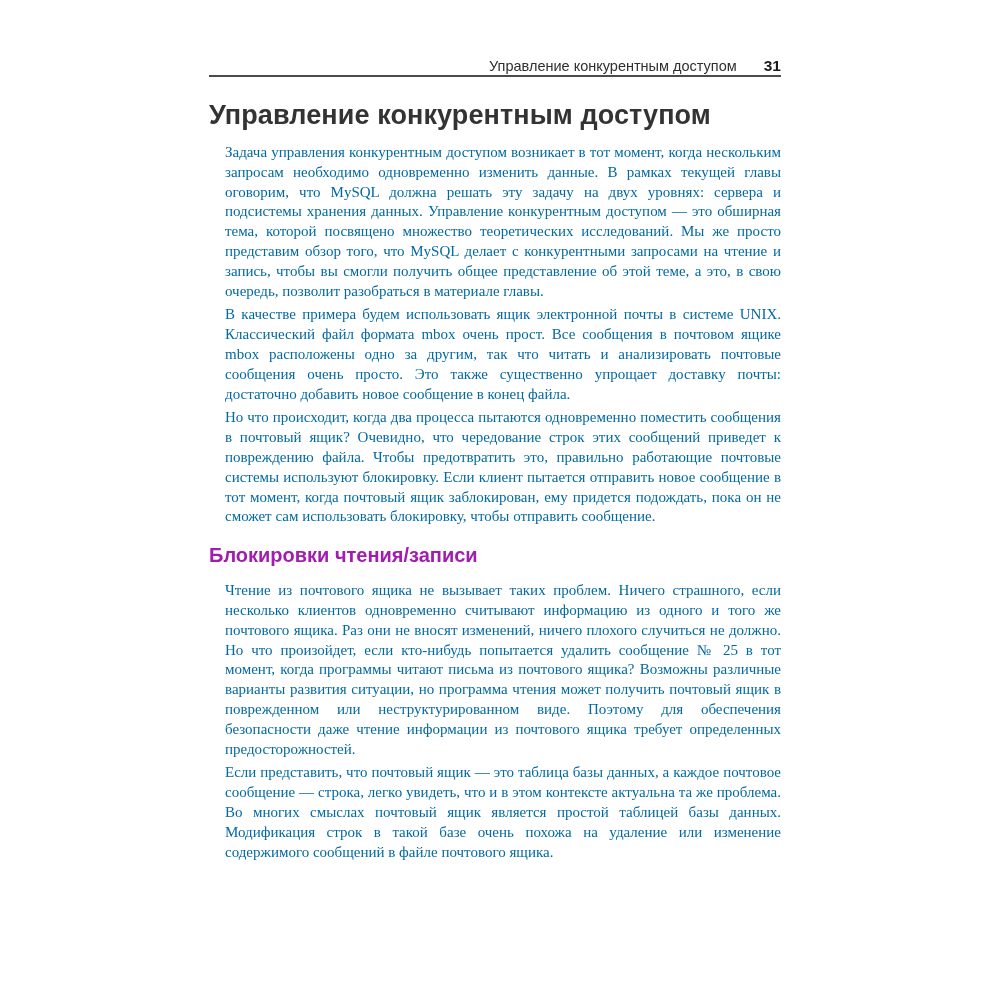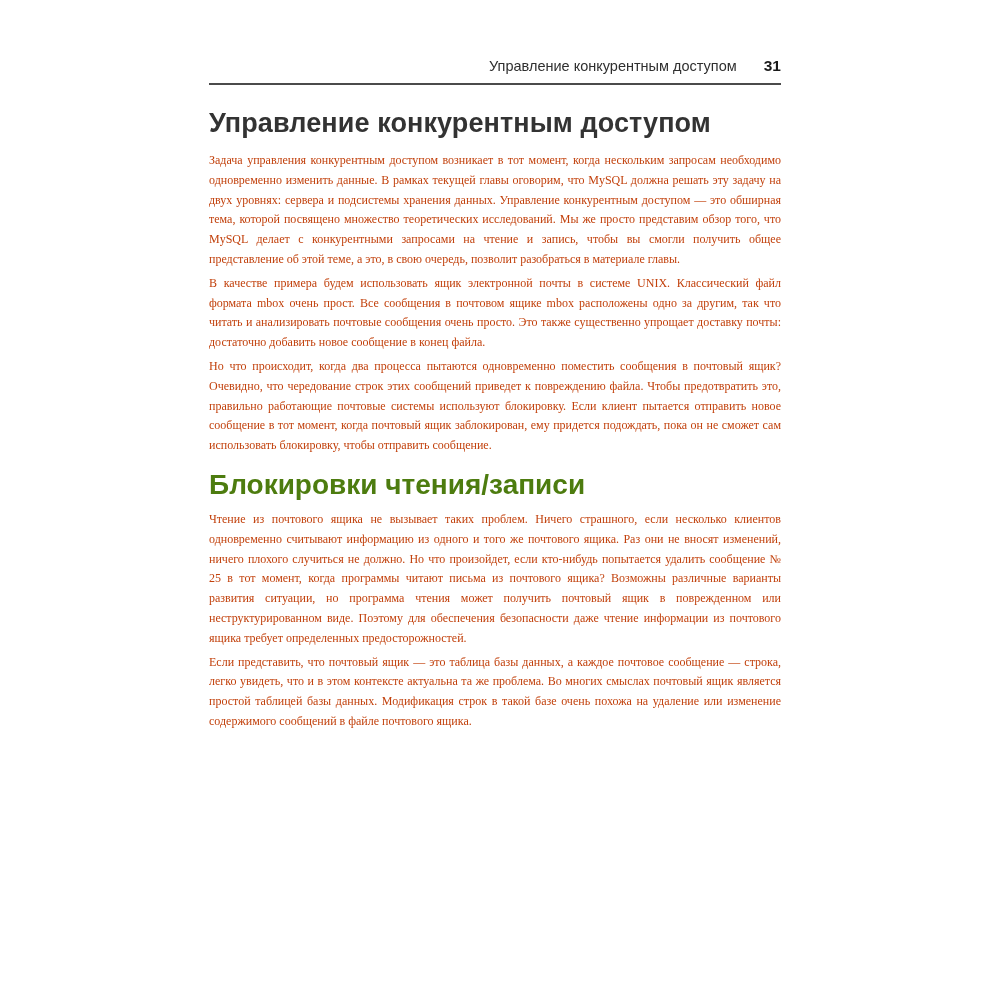--- a/index.html
+++ b/index.html
@@ -15,21 +15,21 @@
     overflow: hidden;
   }
   .content {
     position: absolute;
     left: 209px;
     top: 0;
     width: 572px;
   }
   .running-header {
     margin-top: 57px;
-    padding-bottom: 8px;
+    padding-bottom: 0;
     border-bottom: 2px solid #4b4b4b;
     text-align: right;
     font-family: "Liberation Sans", sans-serif;
     font-size: 14.5px;
     color: #2f2f2f;
     line-height: 18px;
   }
   .rh-page {
     font-weight: bold;
     margin-left: 27px;
@@ -42,31 +42,31 @@
     font-weight: bold;
     font-size: 27px;
     line-height: 33px;
     color: #333333;
     letter-spacing: 0.1px;
   }
   h2.section-title {
     margin: 15px 0 12px 0;
     font-family: "Liberation Sans", sans-serif;
     font-weight: bold;
-    font-size: 28px;
+    font-size: 20px;
     line-height: 27px;
-    color: #4d7c0f;
+    color: #a21caf;
   }
   p.body-para {
-    margin: 0 0 4px 0;
+    margin: 0 0 4px 16px;
     font-family: "Liberation Serif", serif;
-    font-size: 12px;
+    font-size: 15px;
     line-height: 19.8px;
     text-align: justify;
-    color: #c2410c;
+    color: #0369a1;
     hyphens: auto;
     -webkit-hyphens: auto;
   }
 </style>
 </head>
 <body>
 
 <div class="page">
   <div class="content">
 

